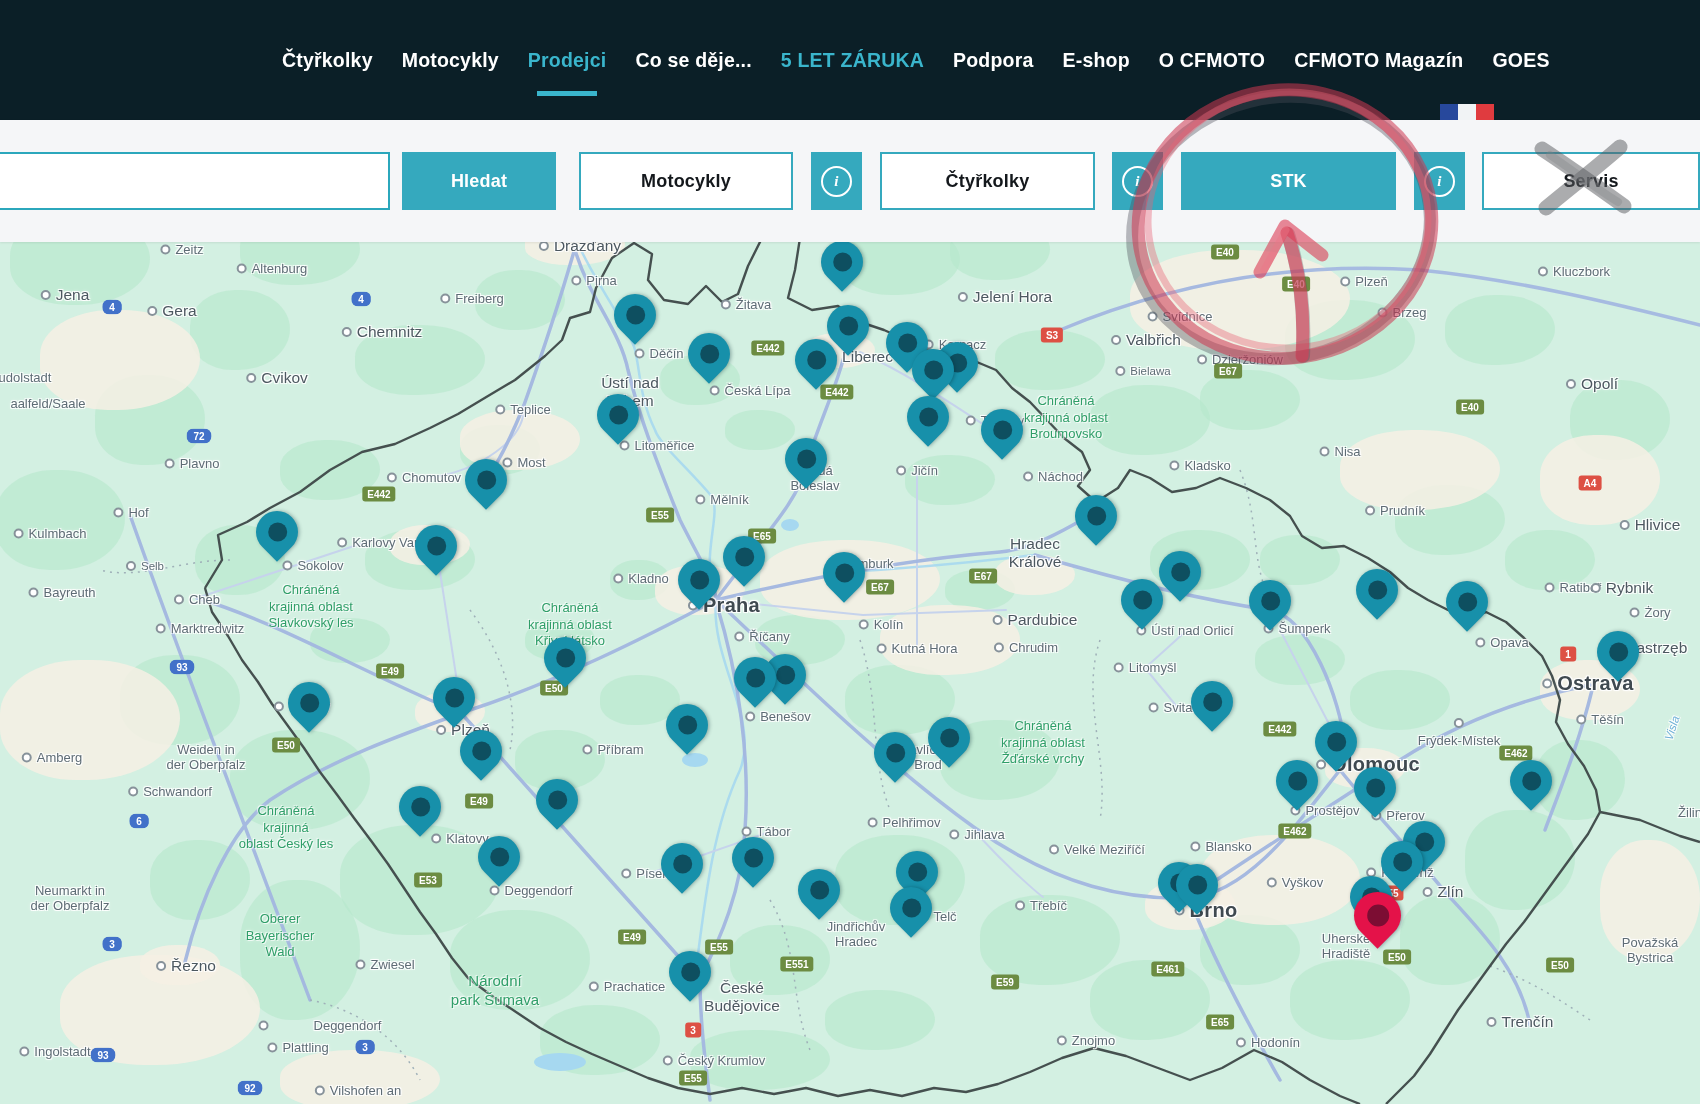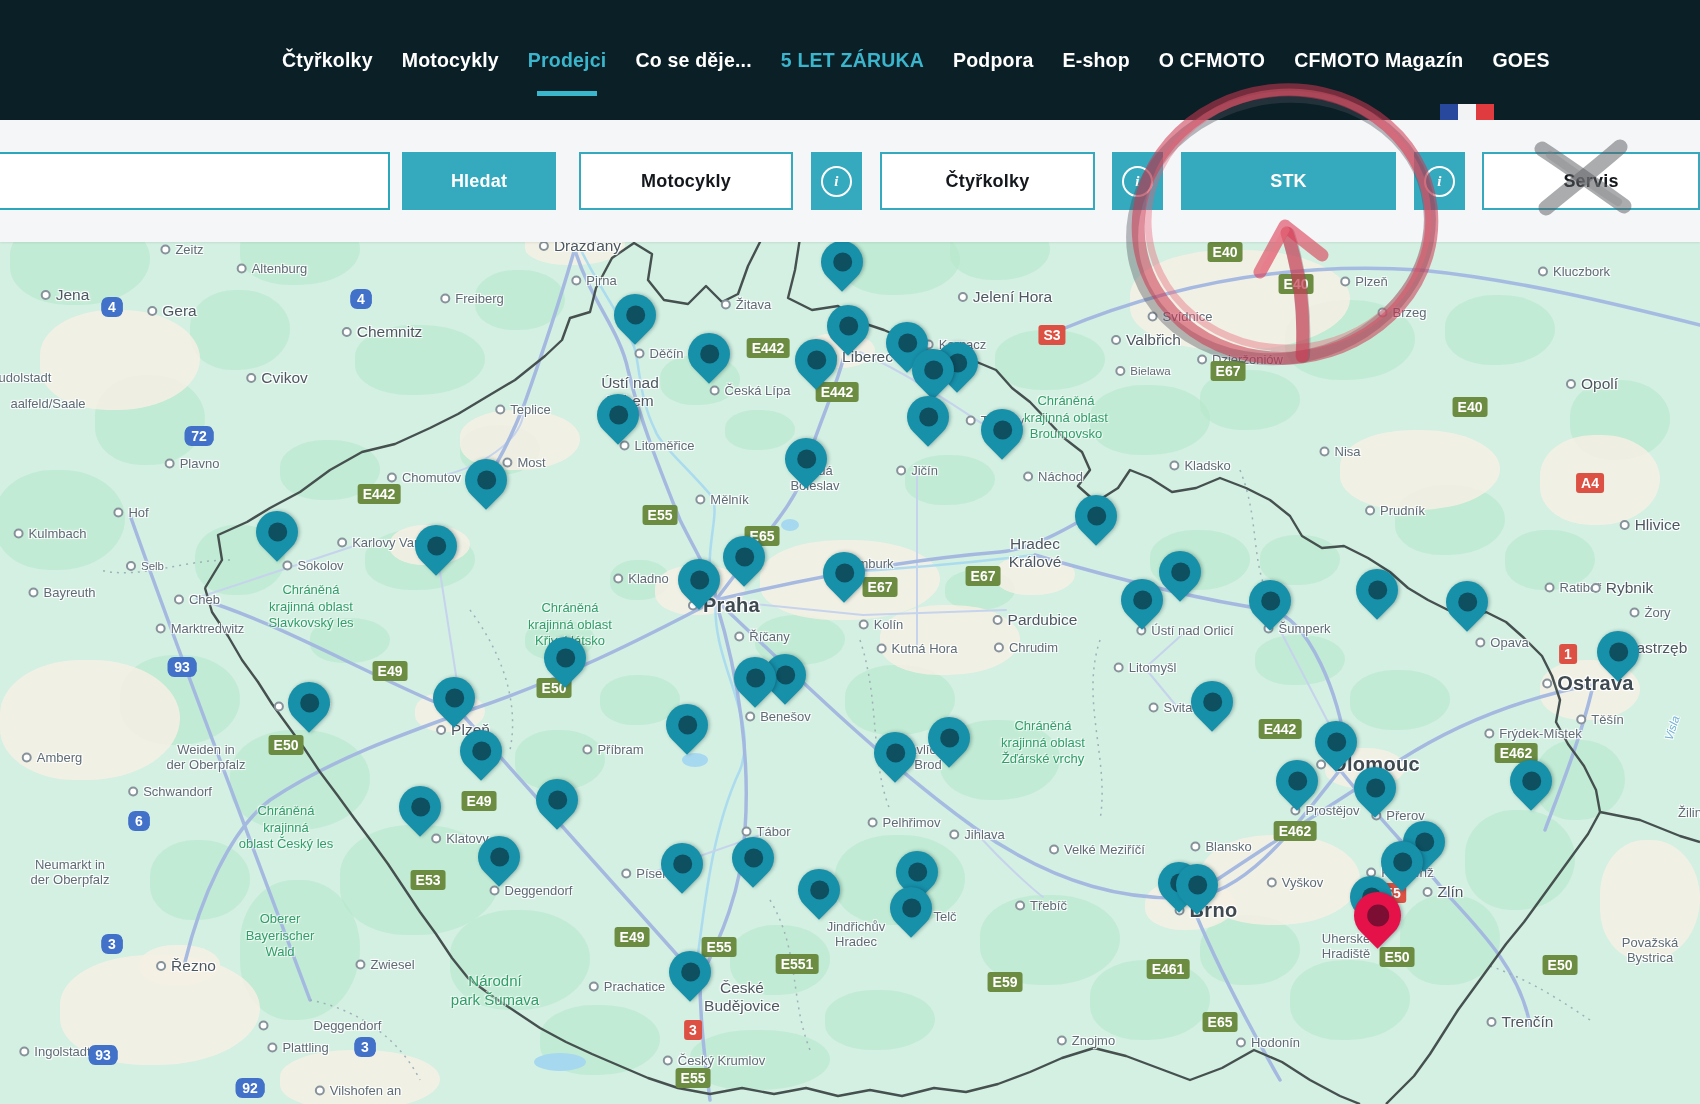--- a/index.html
+++ b/index.html
@@ -36,21 +36,21 @@
         text-shadow:-1px -1px 0 rgba(255,255,255,.85),1px -1px 0 rgba(255,255,255,.85),-1px 1px 0 rgba(255,255,255,.85),1px 1px 0 rgba(255,255,255,.85),0 0 4px rgba(255,255,255,.9);}
   .city .d{width:6px;height:6px;border:2px solid #87929a;border-radius:50%;background:#fff;flex:none;}
   .city.s0{font-size:11.5px;}
   .city.s2{font-size:15.5px;font-weight:400;color:#4c5860;}
   .city.s3{font-size:20px;font-weight:700;color:#3f4950;letter-spacing:.3px;}
   .city.water{color:#6fb0d8;font-style:italic;transform:translate(-50%,-50%) rotate(-72deg);}
   .area{position:absolute;transform:translate(-50%,-50%);z-index:3;color:#2f9e68;font-size:13px;line-height:1.28;
         text-align:center;white-space:pre-line;
         text-shadow:-1px -1px 0 rgba(255,255,255,.7),1px 1px 0 rgba(255,255,255,.7),0 0 4px rgba(255,255,255,.8);}
   .area.big{font-size:15px;}
-  .bdg{position:absolute;transform:translate(-50%,-50%);z-index:4;color:#fff;font-size:14px;font-weight:700;
+  .bdg{position:absolute;transform:translate(-50%,-50%);z-index:4;color:#fff;font-size:10px;font-weight:700;
        padding:2px 5px;border-radius:3px;white-space:nowrap;}
   .bdg.e{background:#6c8c42;}
   .bdg.b{background:#4271c9;border-radius:7px;padding:2px 7px;clip-path:polygon(10% 0,90% 0,100% 30%,100% 70%,90% 100%,10% 100%,0 70%,0 30%);}
   .bdg.r{background:#dd5044;}
   .pin{position:absolute;width:42px;height:42px;border-radius:50% 50% 50% 0;transform:rotate(-45deg);
        background:#1790aa;box-shadow:1px 1px 4px rgba(0,40,50,.35);cursor:pointer;}
   .pin::after{content:"";position:absolute;left:50%;top:50%;width:19px;height:19px;margin:-9.5px 0 0 -9.5px;border-radius:50%;background:#0e4f60;}
   .pin.red{width:47px;height:47px;background:#e41249;}
   .pin.red::after{width:22px;height:22px;margin:-11px 0 0 -11px;background:#7c0d33;}
   .annot{position:absolute;left:0;top:0;width:1700px;height:1104px;z-index:60;pointer-events:none;}
@@ -215,21 +215,21 @@
       <div class="city s1" style="left: 131px; top: 270px;"><span class="d"></span><span>Hof</span></div>
       <div class="city s0" style="left: 145px; top: 324px;"><span class="d"></span><span>Selb</span></div>
       <div class="city s1" style="left: 197px; top: 357px;"><span class="d"></span><span>Cheb</span></div>
       <div class="city s1" style="left: 200px; top: 386px;"><span class="d"></span><span>Marktredwitz</span></div>
       <div class="city s1" style="left: 50px; top: 291px;"><span class="d"></span><span>Kulmbach</span></div>
       <div class="city s1" style="left: 62px; top: 350px;"><span class="d"></span><span>Bayreuth</span></div>
       <div class="city s1 ml" style="left: 206px; top: 515px;"><span>Weiden in
 der Oberpfalz</span></div>
       <div class="city s1" style="left: 52px; top: 515px;"><span class="d"></span><span>Amberg</span></div>
       <div class="city s1" style="left: 170px; top: 549px;"><span class="d"></span><span>Schwandorf</span></div>
-      <div class="city s1 ml" style="left: 70px; top: 630px;"><span>Neumarkt in
+      <div class="city s1 ml" style="left: 70px; top: 656px;"><span>Neumarkt in
 der Oberpfalz</span></div>
       <div class="city s2" style="left: 186px; top: 724px;"><span class="d"></span><span>Řezno</span></div>
       <div class="city s1" style="left: 385px; top: 722px;"><span class="d"></span><span>Zwiesel</span></div>
       <div class="city s1" style="left: 320px; top: 783px; gap: 45px;"><span class="d"></span><span>Deggendorf</span></div>
       <div class="city s1" style="left: 298px; top: 805px;"><span class="d"></span><span>Plattling</span></div>
       <div class="city s1" style="left: 358px; top: 848px;"><span class="d"></span><span>Vilshofen an</span></div>
       <div class="city s1" style="left: 55px; top: 809px;"><span class="d"></span><span>Ingolstadt</span></div>
       <div class="city s2" style="left: 580px; top: 4px;"><span class="d"></span><span>Drážďany</span></div>
       <div class="city s1" style="left: 594px; top: 38px;"><span class="d"></span><span>Pirna</span></div>
       <div class="city s1" style="left: 746px; top: 62px;"><span class="d"></span><span>Žitava</span></div>
@@ -302,21 +302,21 @@
 Budějovice</span></div>
       <div class="city s1" style="left: 714px; top: 818px;"><span class="d"></span><span>Český Krumlov</span></div>
       <div class="city s1 ml" style="left: 928px; top: 515px;"><span>Havlíčkův
 Brod</span></div>
       <div class="city s1" style="left: 1145px; top: 425px;"><span class="d"></span><span>Litomyšl</span></div>
       <div class="city s1" style="left: 1177px; top: 465px;"><span class="d"></span><span>Svitavy</span></div>
       <div class="city s1" style="left: 1185px; top: 388px;"><span class="d"></span><span>Ústí nad Orlicí</span></div>
       <div class="city s1" style="left: 1297px; top: 386px;"><span class="d"></span><span>Šumperk</span></div>
       <div class="city s1" style="left: 1502px; top: 400px;"><span class="d"></span><span>Opava</span></div>
       <div class="city s3" style="left: 1588px; top: 441px;"><span class="d"></span><span>Ostrava</span></div>
-      <div class="city s1" style="left: 1533px; top: 491px;"><span class="d"></span><span>Frýdek-Místek</span></div>
+      <div class="city s1" style="left: 1459px; top: 491px; flex-direction: column;"><span class="d"></span><span>Frýdek-Místek</span></div>
       <div class="city s3" style="left: 1368px; top: 522px;"><span class="d"></span><span>Olomouc</span></div>
       <div class="city s1" style="left: 1325px; top: 568px;"><span class="d"></span><span>Prostějov</span></div>
       <div class="city s1" style="left: 1398px; top: 573px;"><span class="d"></span><span>Přerov</span></div>
       <div class="city s1" style="left: 1400px; top: 630px;"><span class="d"></span><span>Kroměříž</span></div>
       <div class="city s2" style="left: 1443px; top: 650px;"><span class="d"></span><span>Zlín</span></div>
       <div class="city s1" style="left: 1295px; top: 640px;"><span class="d"></span><span>Vyškov</span></div>
       <div class="city s1" style="left: 1221px; top: 604px;"><span class="d"></span><span>Blansko</span></div>
       <div class="city s3" style="left: 1206px; top: 668px;"><span class="d"></span><span>Brno</span></div>
       <div class="city s1" style="left: 1097px; top: 607px;"><span class="d"></span><span>Velké Meziříčí</span></div>
       <div class="city s1" style="left: 1041px; top: 663px;"><span class="d"></span><span>Třebíč</span></div>

